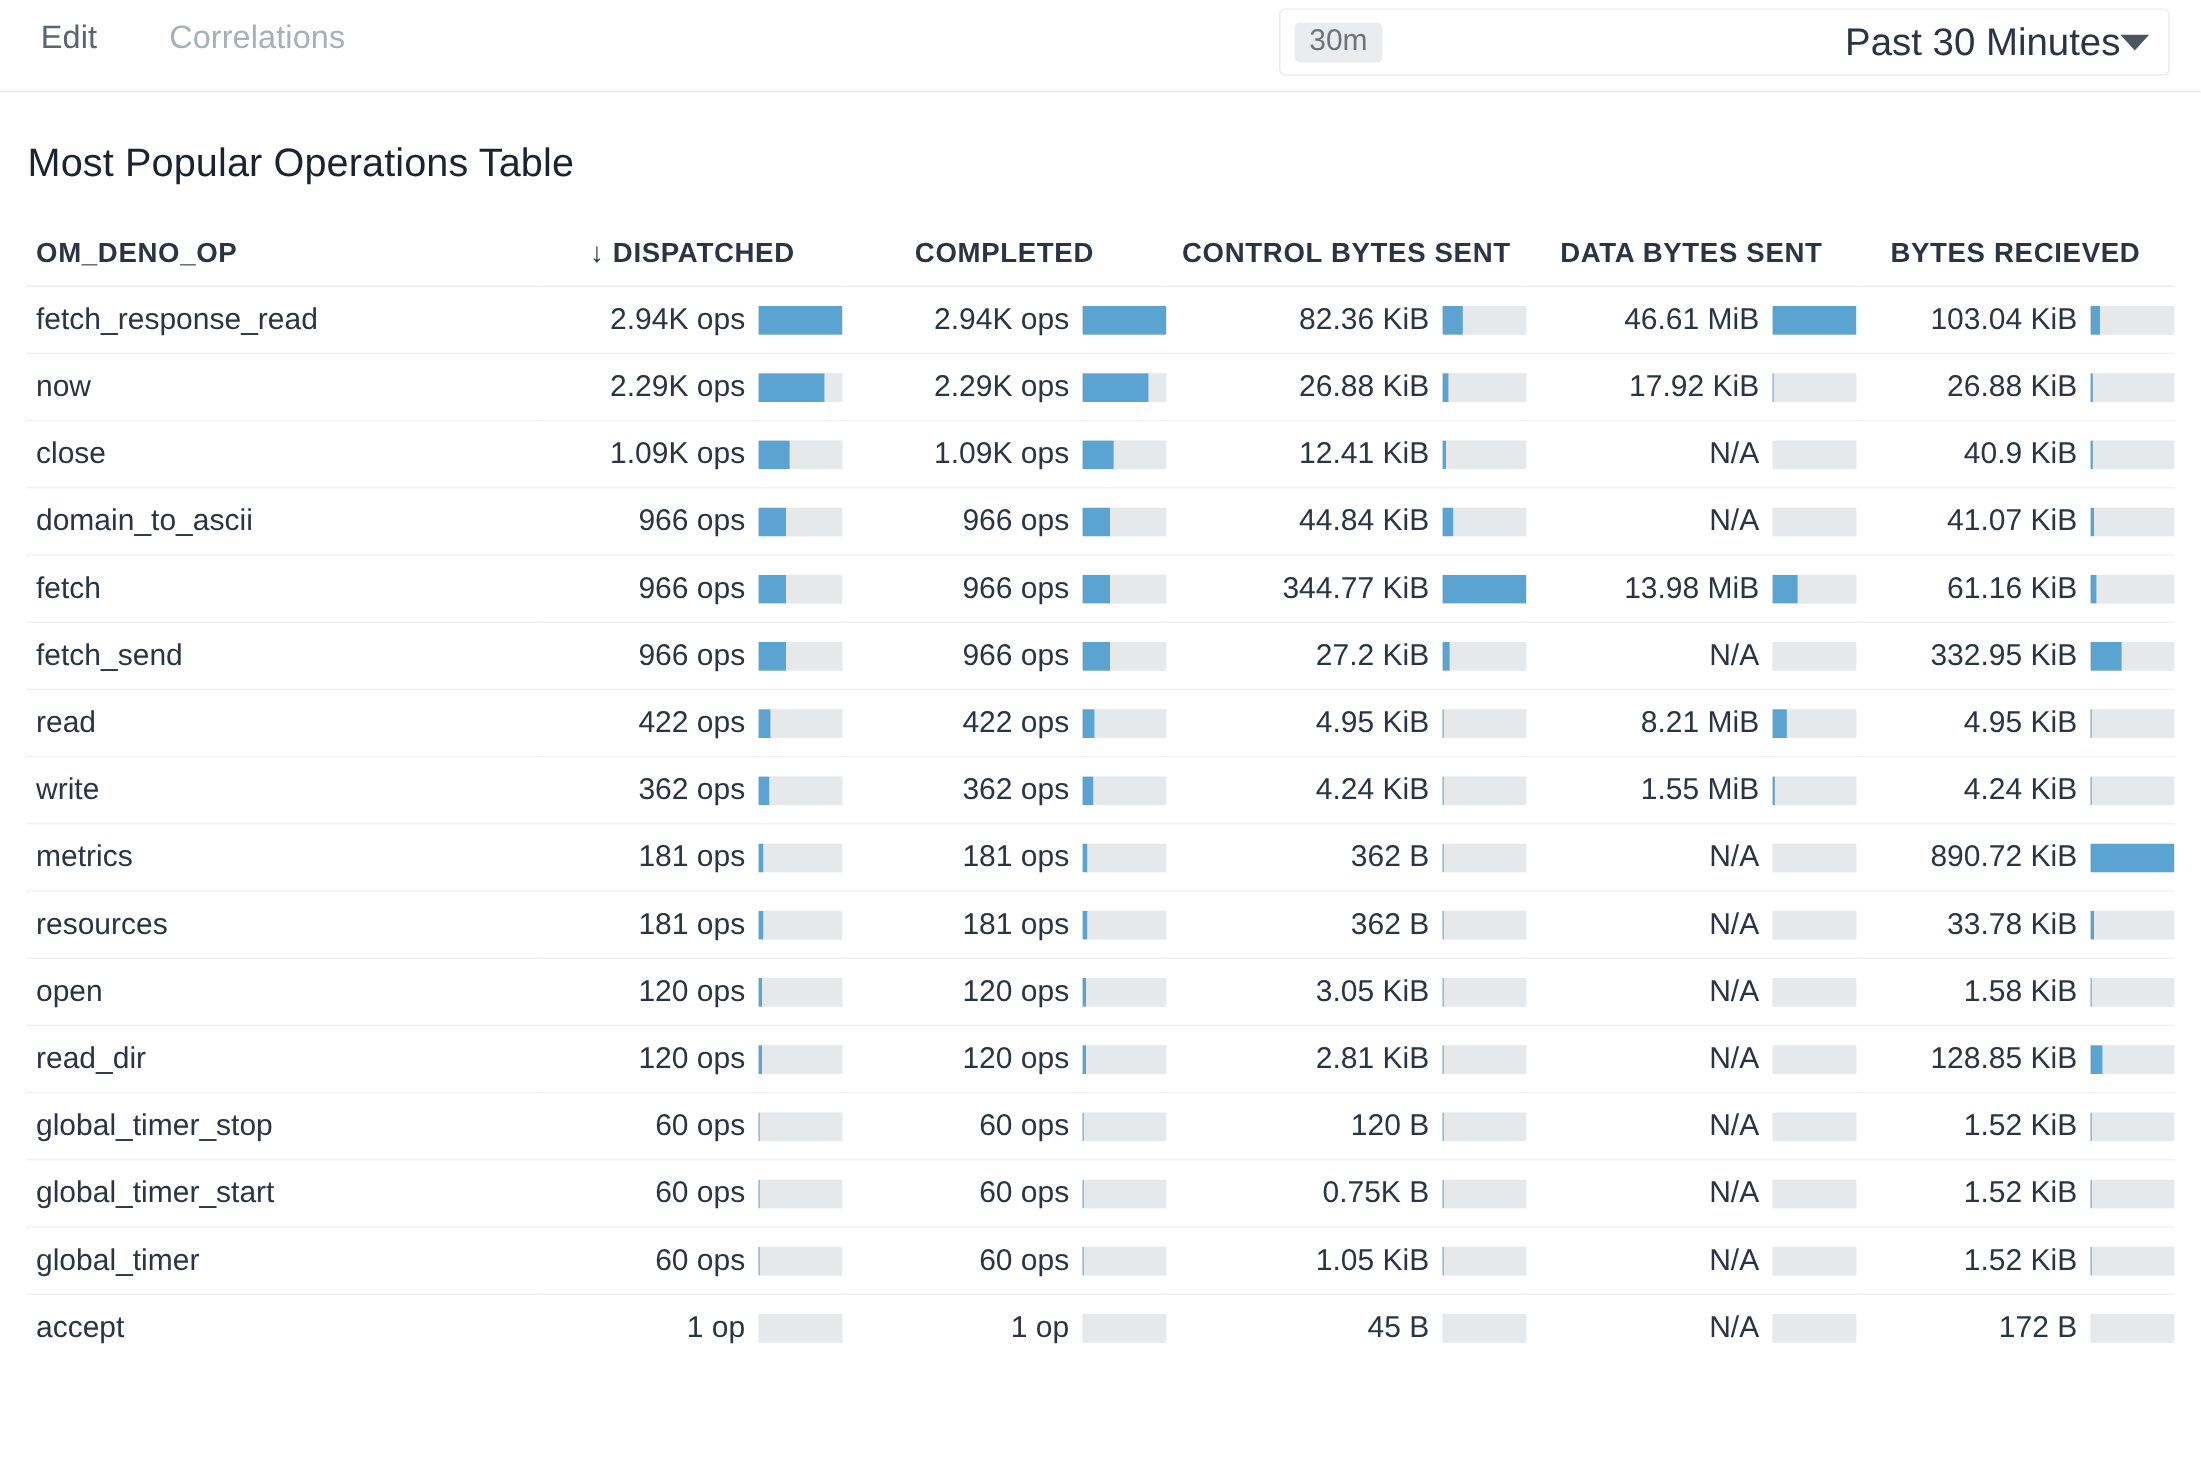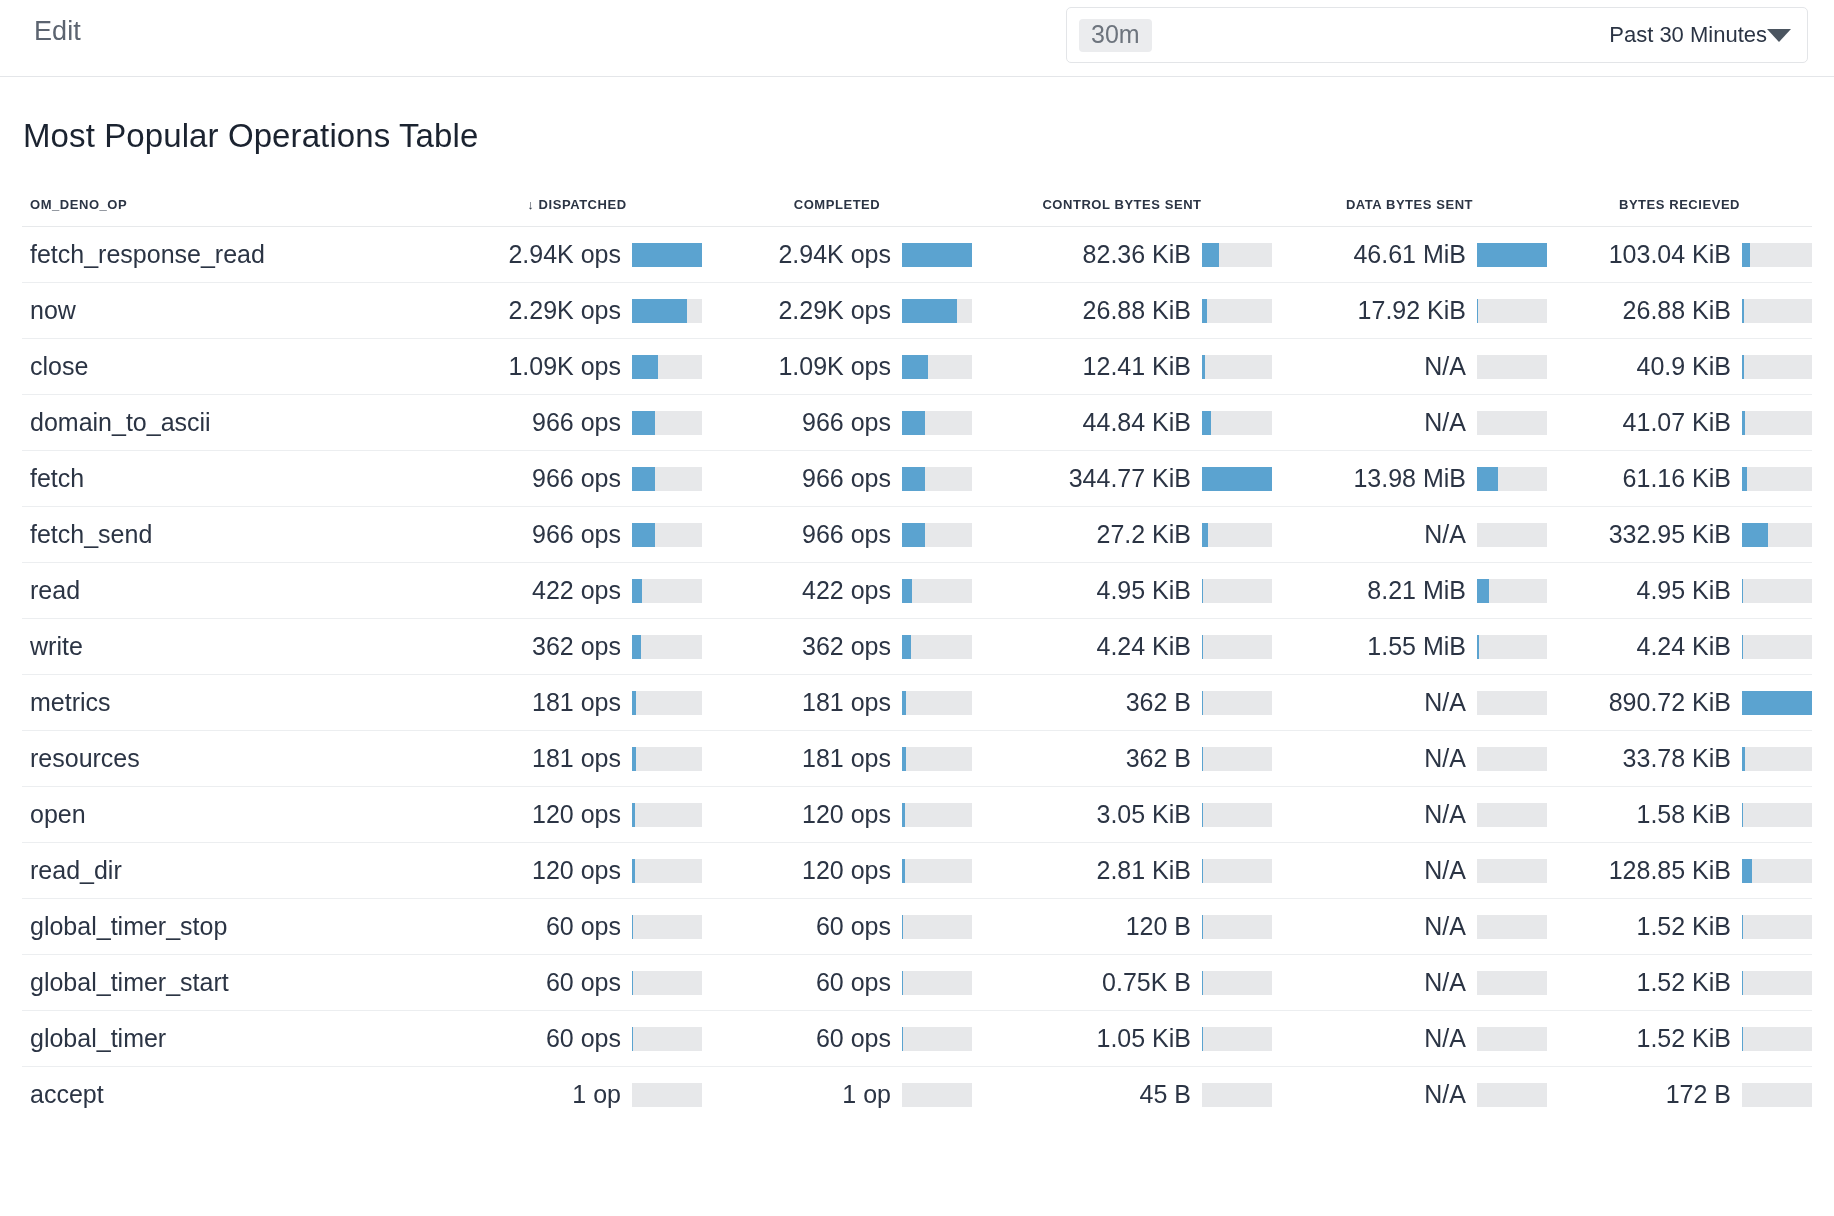--- a/index.html
+++ b/index.html
@@ -74,21 +74,21 @@
   .tp-badge {
     background: #ebecee;
     color: #6d747d;
     font-size: 25px;
     border-radius: 4px;
     padding: 3px 12px 5px 12px;
     line-height: 1;
   }
   .tp-label {
     margin-left: 20px;
-    font-size: 22px;
+    font-size: 32px;
     color: #2b3444;
     flex: 1;
   }
   .tp-caret {
     width: 0; height: 0;
     border-left: 12px solid transparent;
     border-right: 12px solid transparent;
     border-top: 13px solid #4b5560;
   }
 
@@ -106,21 +106,21 @@
 
   
   table.ops {
     width: 1790px;
     border-collapse: collapse;
     margin-top: 42px;
     table-layout: fixed;
   }
 
   th {
-    font-size: 13px;
+    font-size: 23px;
     font-weight: bold;
     letter-spacing: 0.55px;
     color: #2b3444;
     padding: 0 0 14px 0;
     vertical-align: bottom;
     white-space: nowrap;
   }
   th.c-name { text-align: left; padding-left: 8px; }
   th.c-metric { text-align: center; }
 
@@ -174,20 +174,23 @@
   col.w-data  { width: 275px; }
   col.w-recv  { width: 265px; }
 </style>
 </head>
 <body>
 
 <div class="topbar">
   <div class="tabs">
     <div class="tab tab-edit">
       <span>Edit</span>
+    </div>
+    <div class="tab tab-correlations">
+      <span>Correlations</span>
     </div>
   </div>
 
   <div class="timepicker">
     <span class="tp-badge">30m</span>
     <span class="tp-label">Past 30 Minutes</span>
     <span class="tp-caret"></span>
   </div>
 </div>
 

